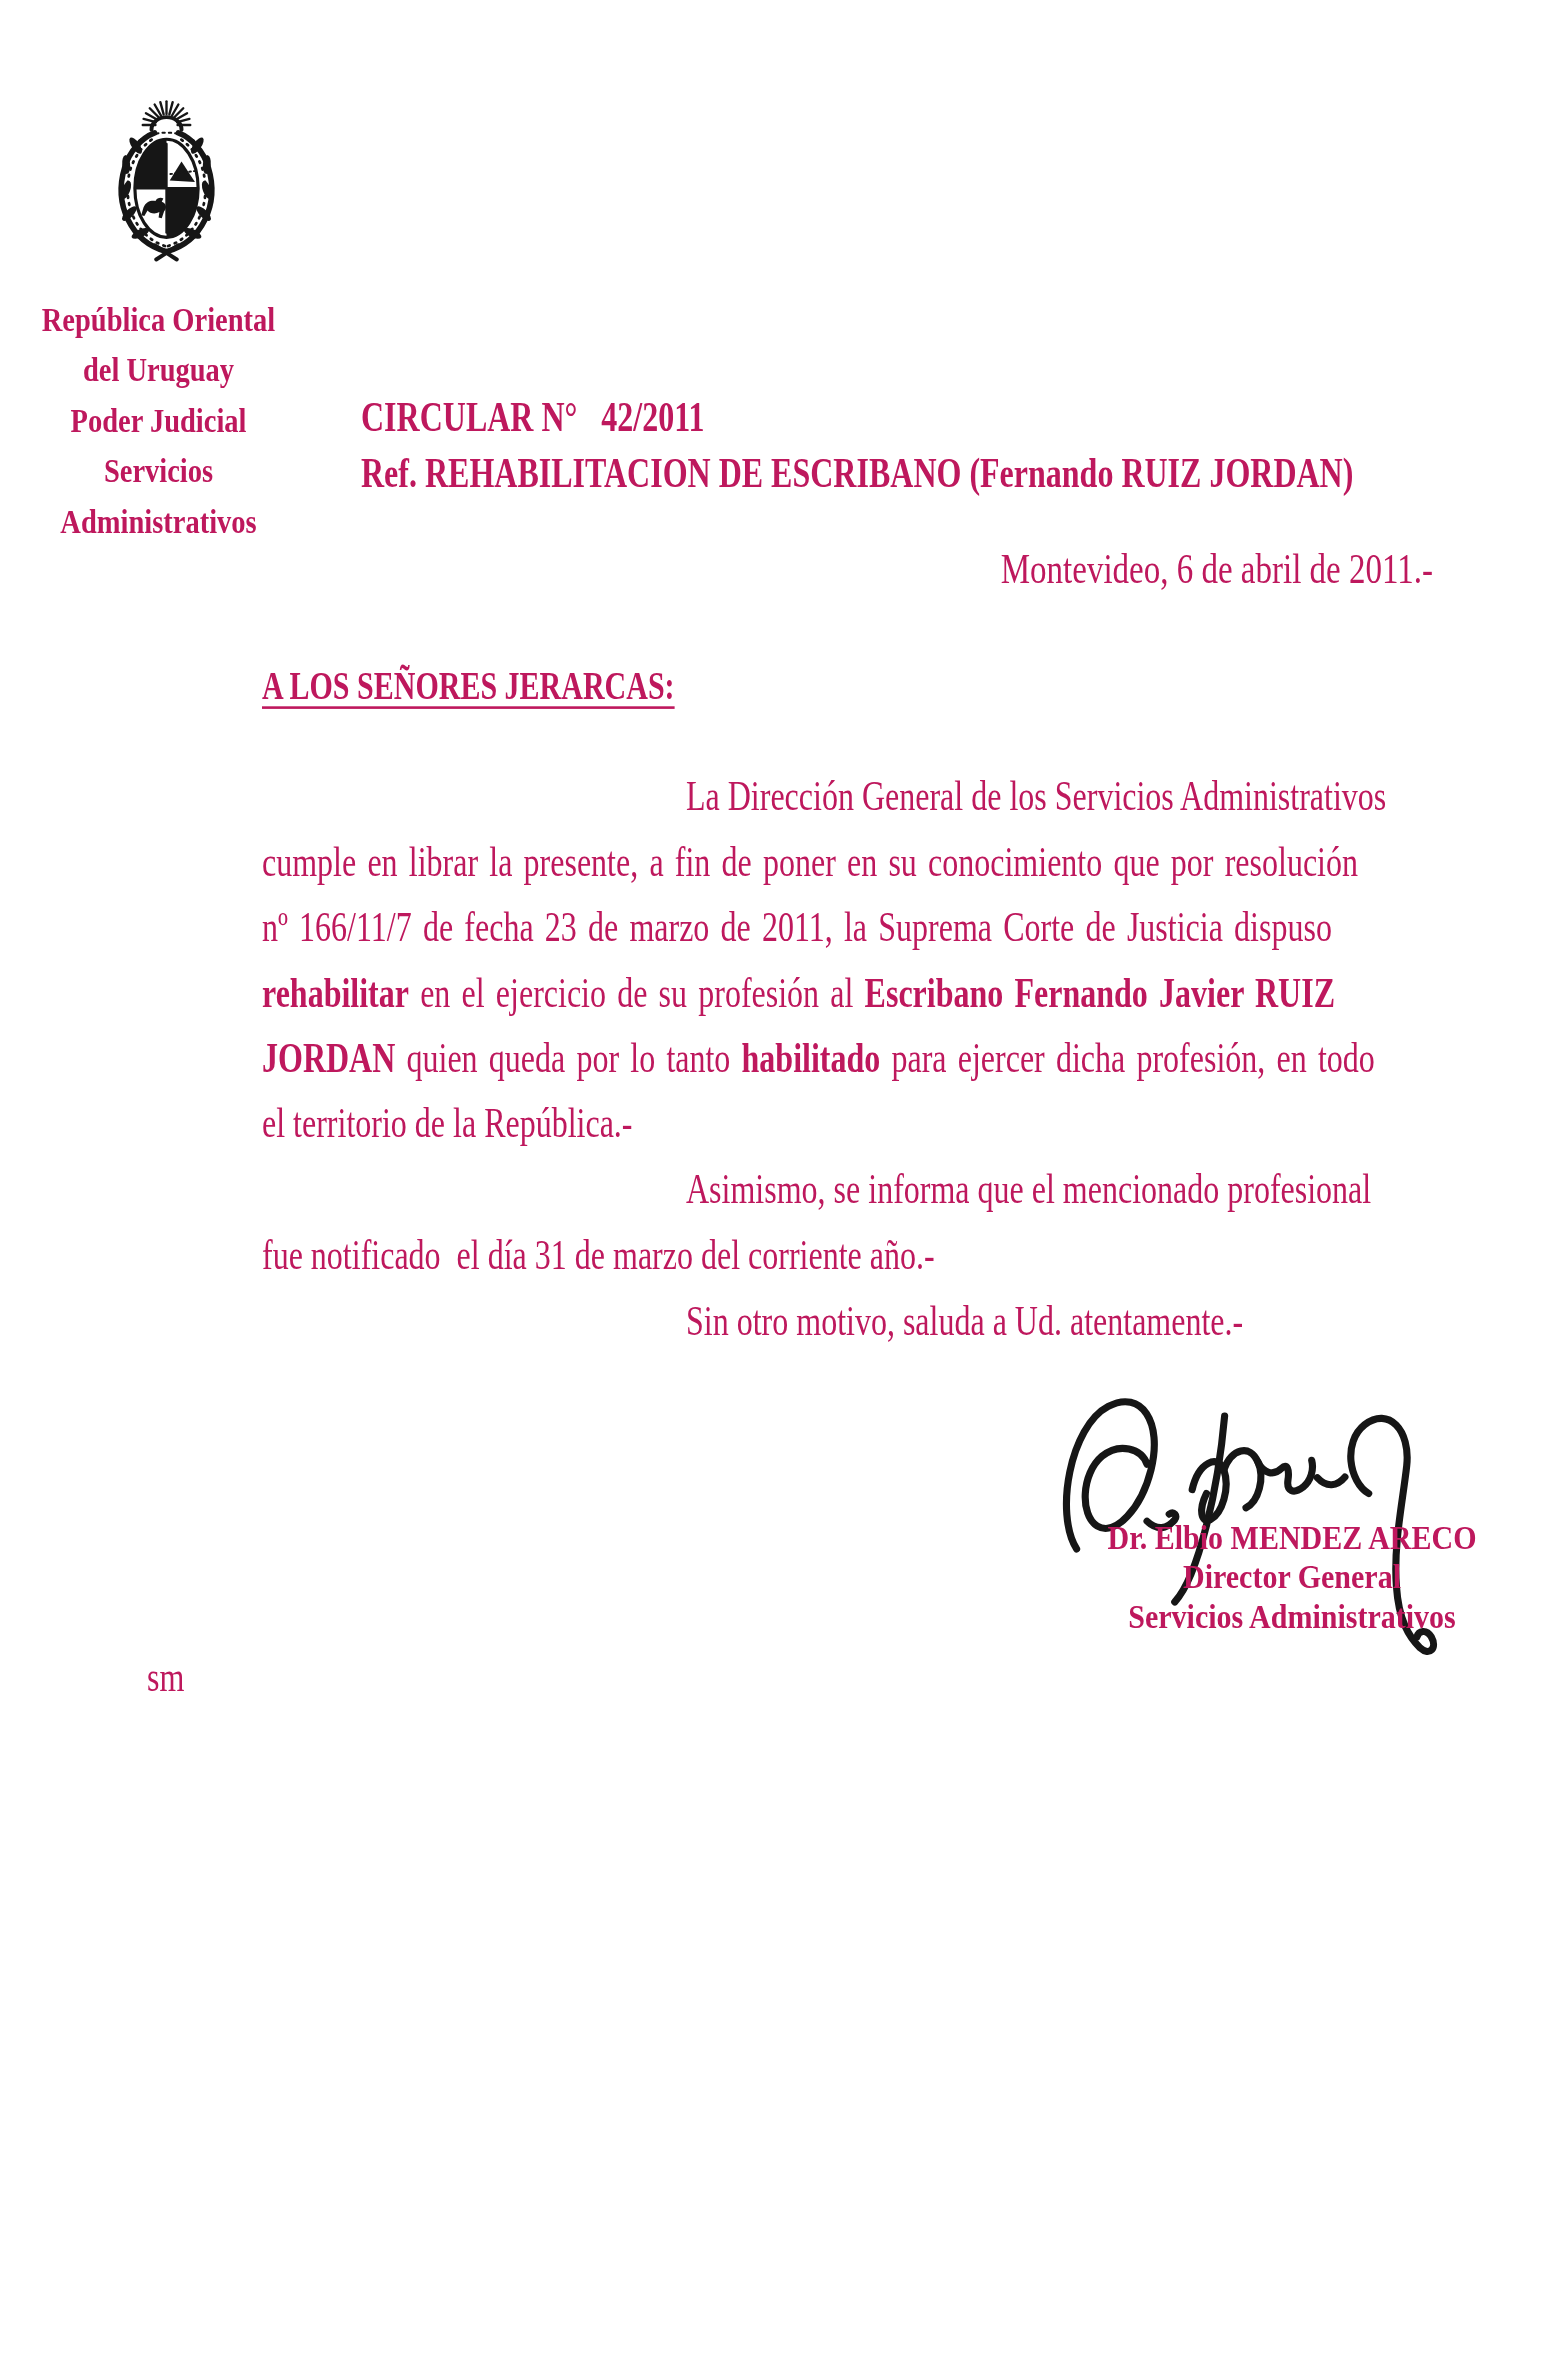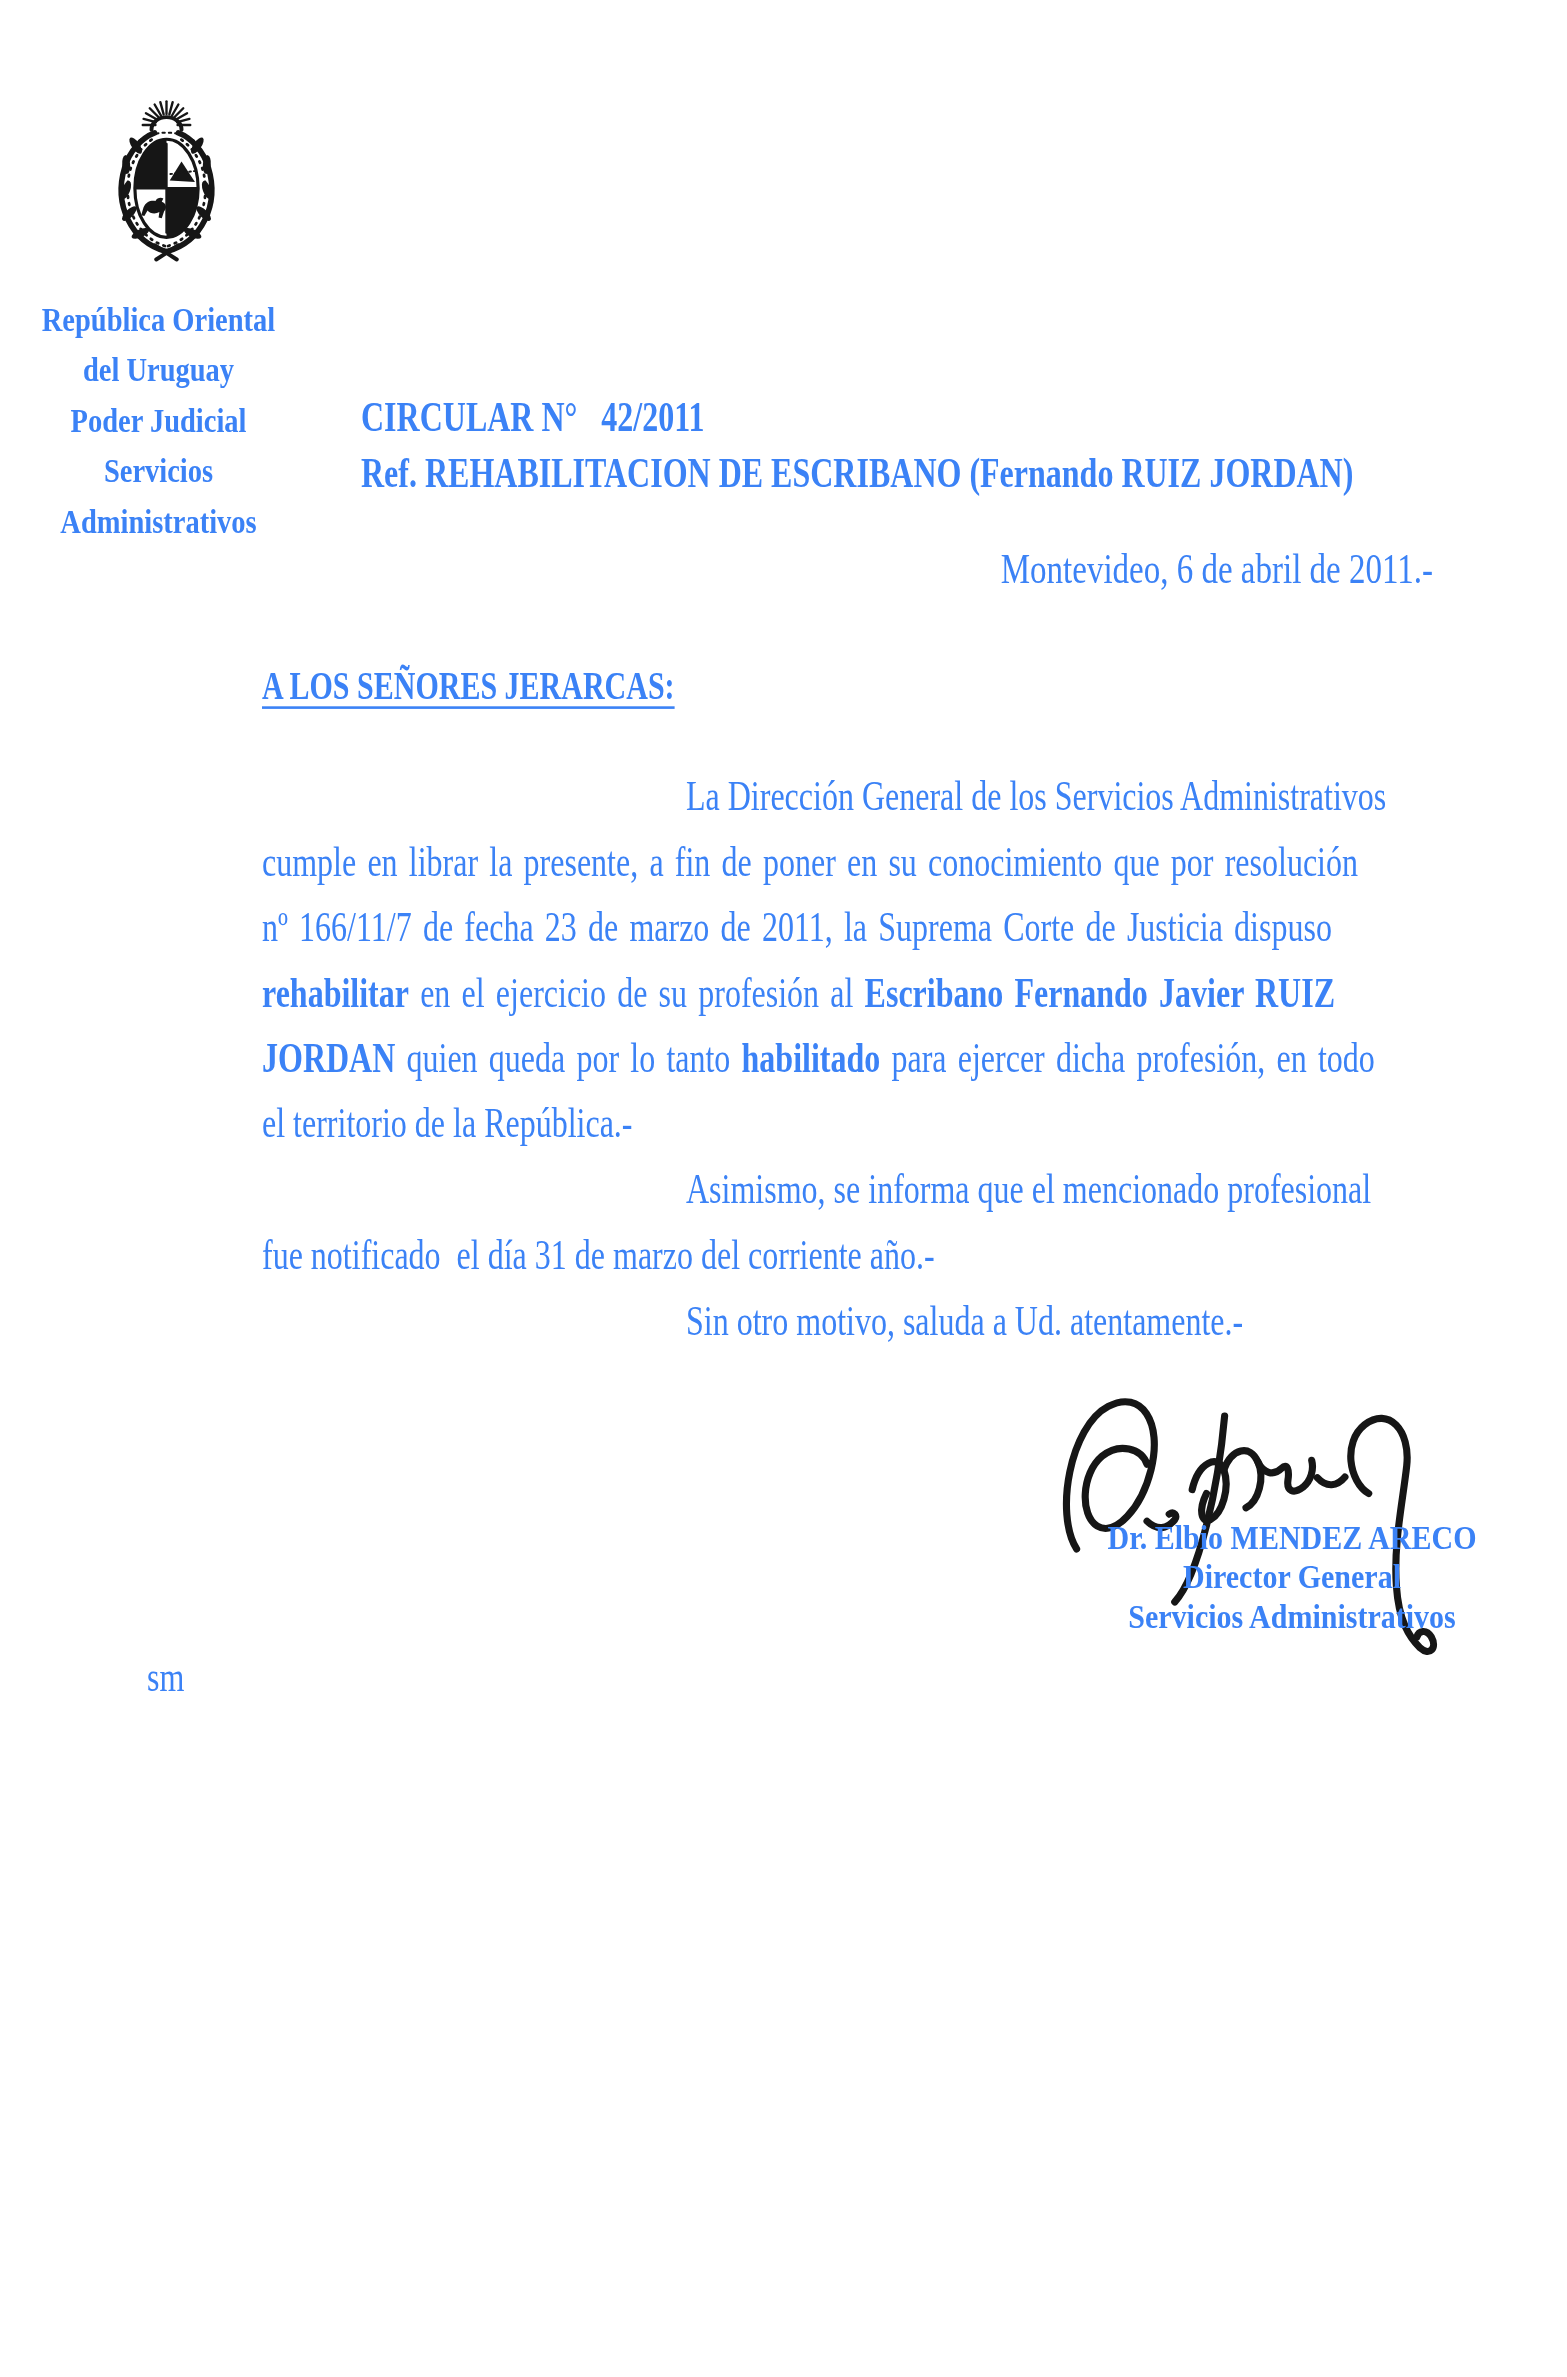--- a/index.html
+++ b/index.html
@@ -3,21 +3,21 @@
 <meta charset="utf-8">
 <style>
   html,body{margin:0;padding:0;background:#ffffff;}
   .doc{
     position:relative;
     width:1568px;
     height:2377px;
     background:#ffffff;
     overflow:hidden;
     font-family:"Liberation Serif", serif;
-    color:#3b82f6;
+    color:#be185d;
   }
   
   .ln{
     position:absolute;
     white-space:pre;
     line-height:1;
     font-size:32px;
     transform:scaleY(1.3);
     transform-origin:0 0;
   }

